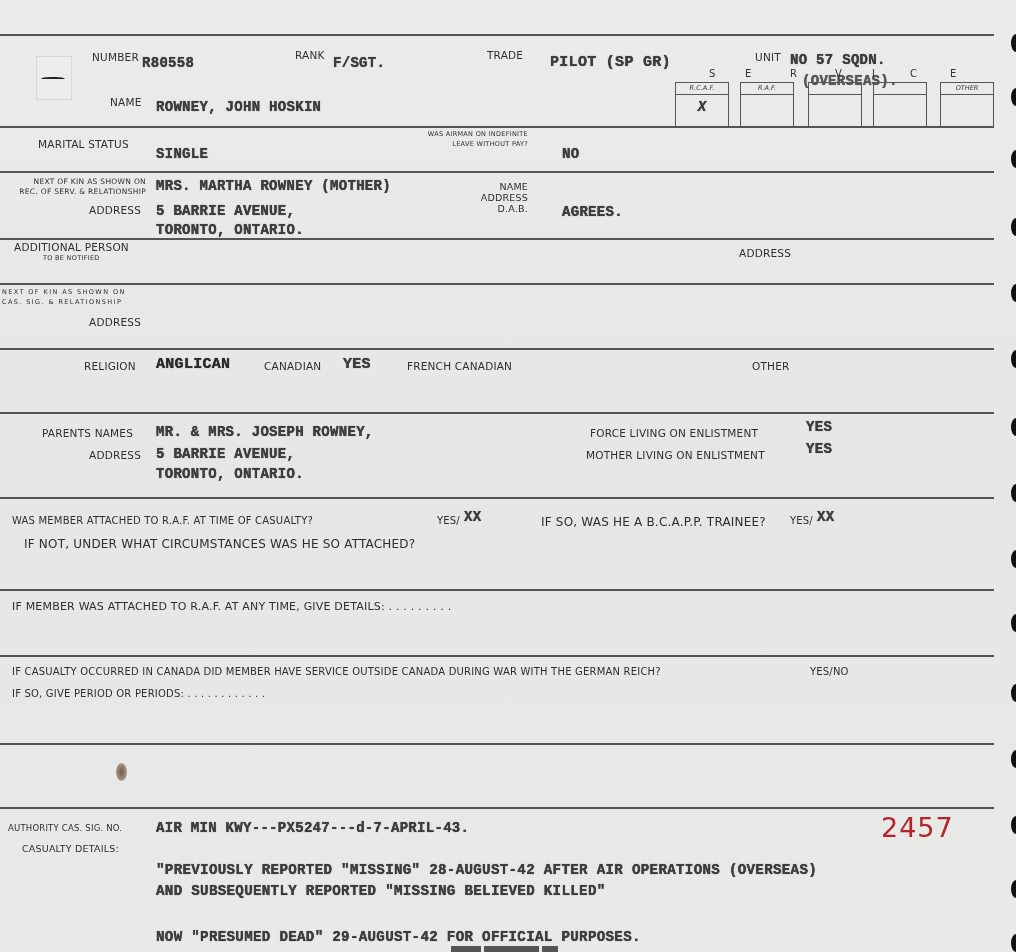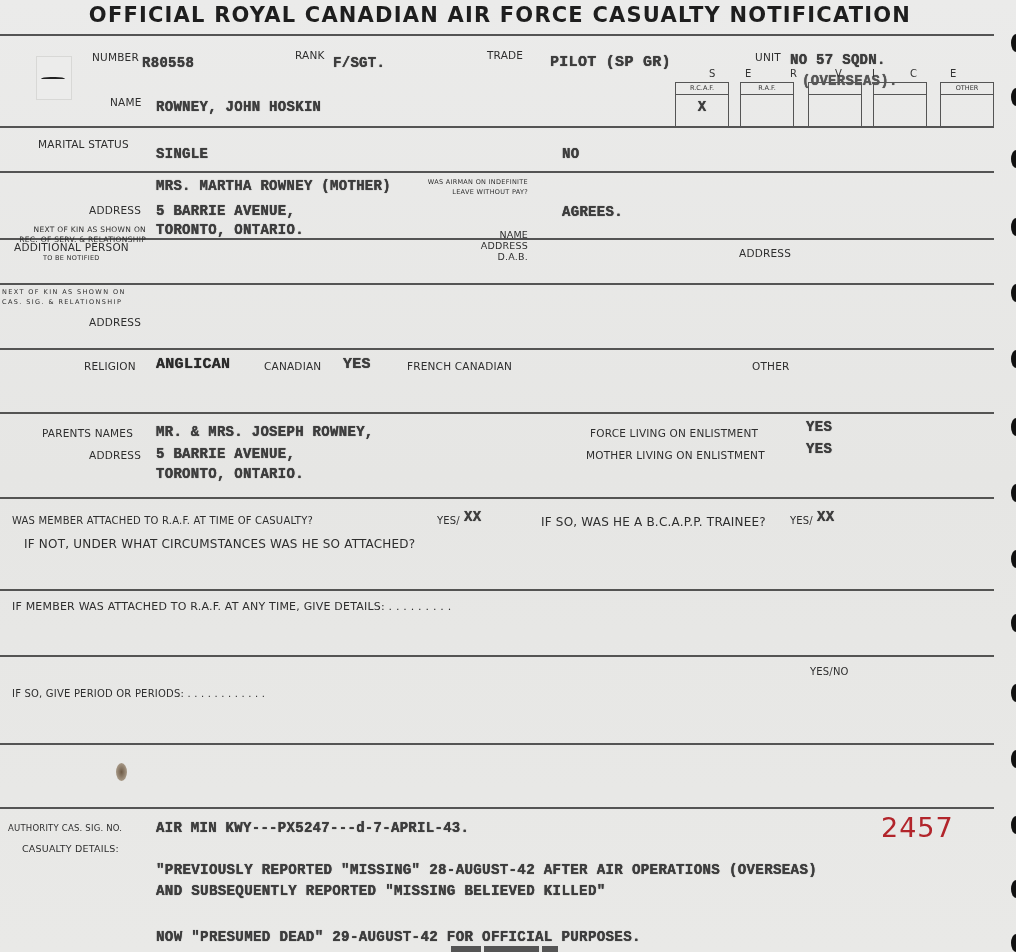--- a/index.html
+++ b/index.html
@@ -26,32 +26,32 @@
     background: #3a3a3a; opacity: .85;
   }
   .lbl {
     position: absolute;
     font-family: "DejaVu Sans", sans-serif;
     font-size: 10.5px; color: #2e2e2e; letter-spacing: .2px;
     white-space: nowrap;
   }
   .lbl.sm { font-size: 7.5px; letter-spacing: .3px; }
   .lbl.xs { font-size: 6.5px; letter-spacing: .3px; }
-  .lbl.r { text-align: right; margin-top: 48px; }
+  .lbl.r { text-align: right; }
   .tw {
     position: absolute;
     font-family: "Liberation Mono", monospace;
     font-weight: bold; font-size: 14px; color: #3d3d3d;
     white-space: nowrap; letter-spacing: .3px;
     text-shadow: 0 0 1px #555, 0 0 .5px #444;
   }
   .tw.big { font-size: 15px; }
   .svc-box {
     position: absolute; top: 82px; height: 44px; width: 52px;
-    border: 1.5px solid #555; border-bottom: none;
+    border: 1.5px solid #555; border-bottom: none; font-style: italic;
   }
   .svc-box .hd {
     height: 11px; border-bottom: 1.5px solid #555;
     font-family: "DejaVu Sans", sans-serif; font-size: 6.5px;
     text-align: center; line-height: 11px; color: #333;
   }
   .svc-box .val { text-align:center; margin-top:4px; }
   .svc-letter {
     position: absolute; top: 68px;
     font-family: "DejaVu Sans", sans-serif; font-size: 10px; color: #333;
@@ -77,21 +77,20 @@
     position: absolute; left: 4px; top: 20px; width: 24px; height: 3px;
     border-top: 2px solid #222; border-radius: 40% 40% 0 0;
   }
   .tabs-bottom { position:absolute; top:946px; height:6px; background:#555; }
 </style>
 </head>
 <body>
 
 <div class="page">
 
-  <div class="title">OFFICIAL ROYAL CANADIAN AIR FORCE CASUALTY NOTIFICATION</div>
 
   <div class="hline" style="top:34px"></div>
   <div class="hline" style="top:126px"></div>
   <div class="hline" style="top:171px"></div>
   <div class="hline" style="top:238px"></div>
   <div class="hline" style="top:283px"></div>
   <div class="hline" style="top:348px"></div>
   <div class="hline" style="top:412px"></div>
   <div class="hline" style="top:497px"></div>
   <div class="hline" style="top:589px"></div>
@@ -202,20 +201,21 @@
   <div class="lbl" style="left:12px;top:515px;font-size:10px">WAS MEMBER ATTACHED TO R.A.F. AT TIME OF CASUALTY?</div>
   <div class="lbl" style="left:437px;top:515px;font-size:10px">YES/</div>
   <div class="tw" style="left:464px;top:509px">XX</div>
   <div class="lbl" style="left:541px;top:515px;font-size:12px">IF SO, WAS HE A B.C.A.P.P. TRAINEE?</div>
   <div class="lbl" style="left:790px;top:515px;font-size:10px">YES/</div>
   <div class="tw" style="left:817px;top:509px">XX</div>
   <div class="lbl" style="left:24px;top:537px;font-size:12px">IF NOT, UNDER WHAT CIRCUMSTANCES WAS HE SO ATTACHED?</div>
 
   <div class="lbl" style="left:12px;top:600px;font-size:11px">IF MEMBER WAS ATTACHED TO R.A.F. AT ANY TIME, GIVE DETAILS: . . . . . . . . .</div>
 
+  <div class="lbl" style="left:12px;top:666px;font-size:10px">IF CASUALTY OCCURRED IN CANADA DID MEMBER HAVE SERVICE OUTSIDE CANADA DURING WAR WITH THE GERMAN REICH?</div>
   <div class="lbl" style="left:810px;top:666px;font-size:10px">YES/NO</div>
   <div class="lbl" style="left:12px;top:688px;font-size:10px">IF SO, GIVE PERIOD OR PERIODS: . . . . . . . . . . . .</div>
 
   <div class="stain"></div>
 
   <div class="lbl" style="left:8px;top:823px;font-size:8.5px">AUTHORITY CAS. SIG. NO.</div>
   <div class="tw" style="left:156px;top:820px">AIR MIN KWY---PX5247---d-7-APRIL-43.</div>
   <div class="lbl" style="left:22px;top:843px;font-size:9.5px">CASUALTY DETAILS:</div>
   <div class="tw" style="left:156px;top:862px;font-size:14.2px">"PREVIOUSLY REPORTED "MISSING" 28-AUGUST-42 AFTER AIR OPERATIONS (OVERSEAS)</div>
   <div class="tw" style="left:156px;top:883px;font-size:14.2px">AND SUBSEQUENTLY REPORTED "MISSING BELIEVED KILLED"</div>

